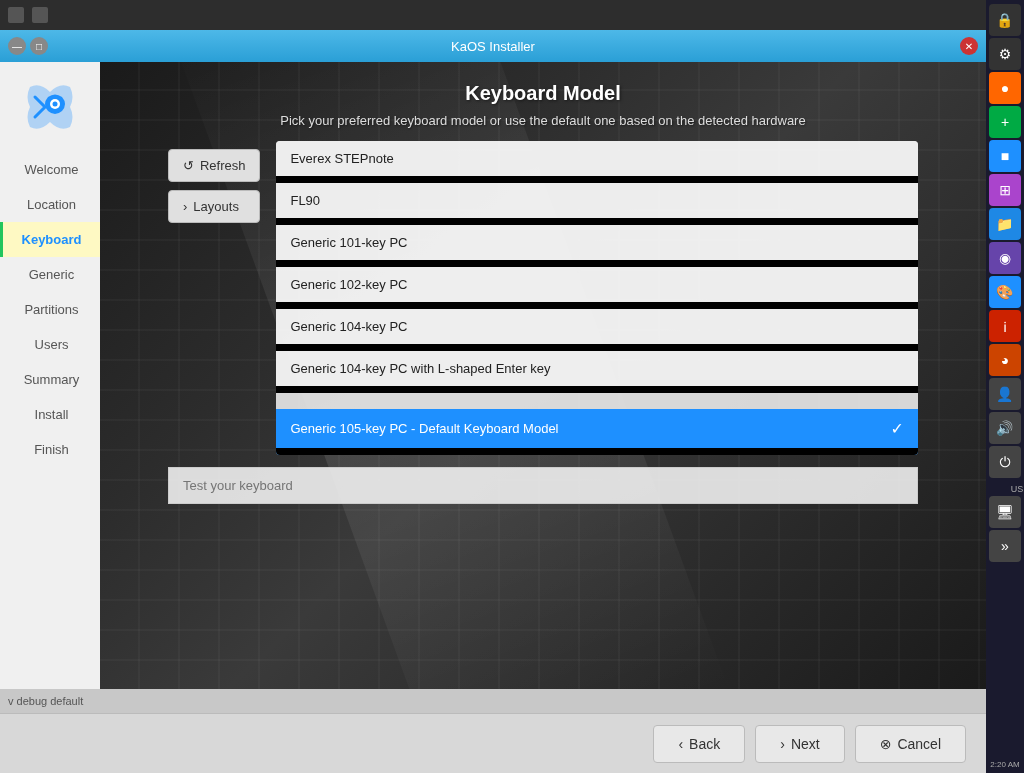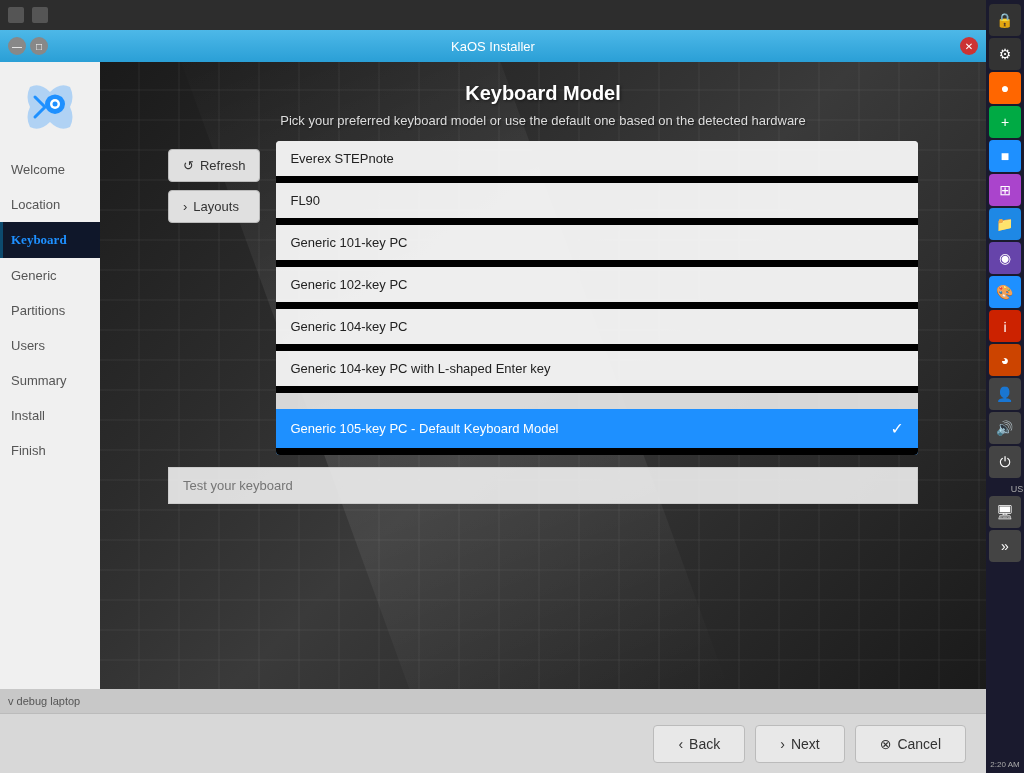--- a/index.html
+++ b/index.html
@@ -132,32 +132,31 @@
       align-items: center;
       justify-content: center;
     }
     .logo-svg {
       width: 60px;
       height: 60px;
     }
     .nav-item {
       width: 100%;
       padding: 10px 8px;
-      text-align: left;
+      text-align: center;
       font-size: 13px;
       color: #555;
       cursor: pointer;
       border-left: 3px solid transparent;
     }
     .nav-item.active {
       color: #1e90ff;
       font-weight: bold;
-      border-left: 3px solid #0c4a6e;
-      background: #0f172a;
-      font-family: Liberation Serif, serif;
+      border-left: 3px solid #22c55e;
+      background: #fef9c3;
     }
 
     
     .main-panel {
       flex: 1;
       position: relative;
       overflow: hidden;
     }
 
     
@@ -436,21 +435,21 @@
             </div>
           </div>
         </div>
 
         <input class="test-input" type="text" placeholder="Test your keyboard" style="">
       </div>
     </div>
   </div>
 
   <div class="debug-bar">
-    <span>v debug laptop</span>
+    <span>v debug default</span>
   </div>
 
   <div class="bottom-bar">
     <button class="bottom-btn">
       <span>‹</span>
       <span>Back</span>
     </button>
     <button class="bottom-btn primary">
       <span>›</span>
       <span>Next</span>

